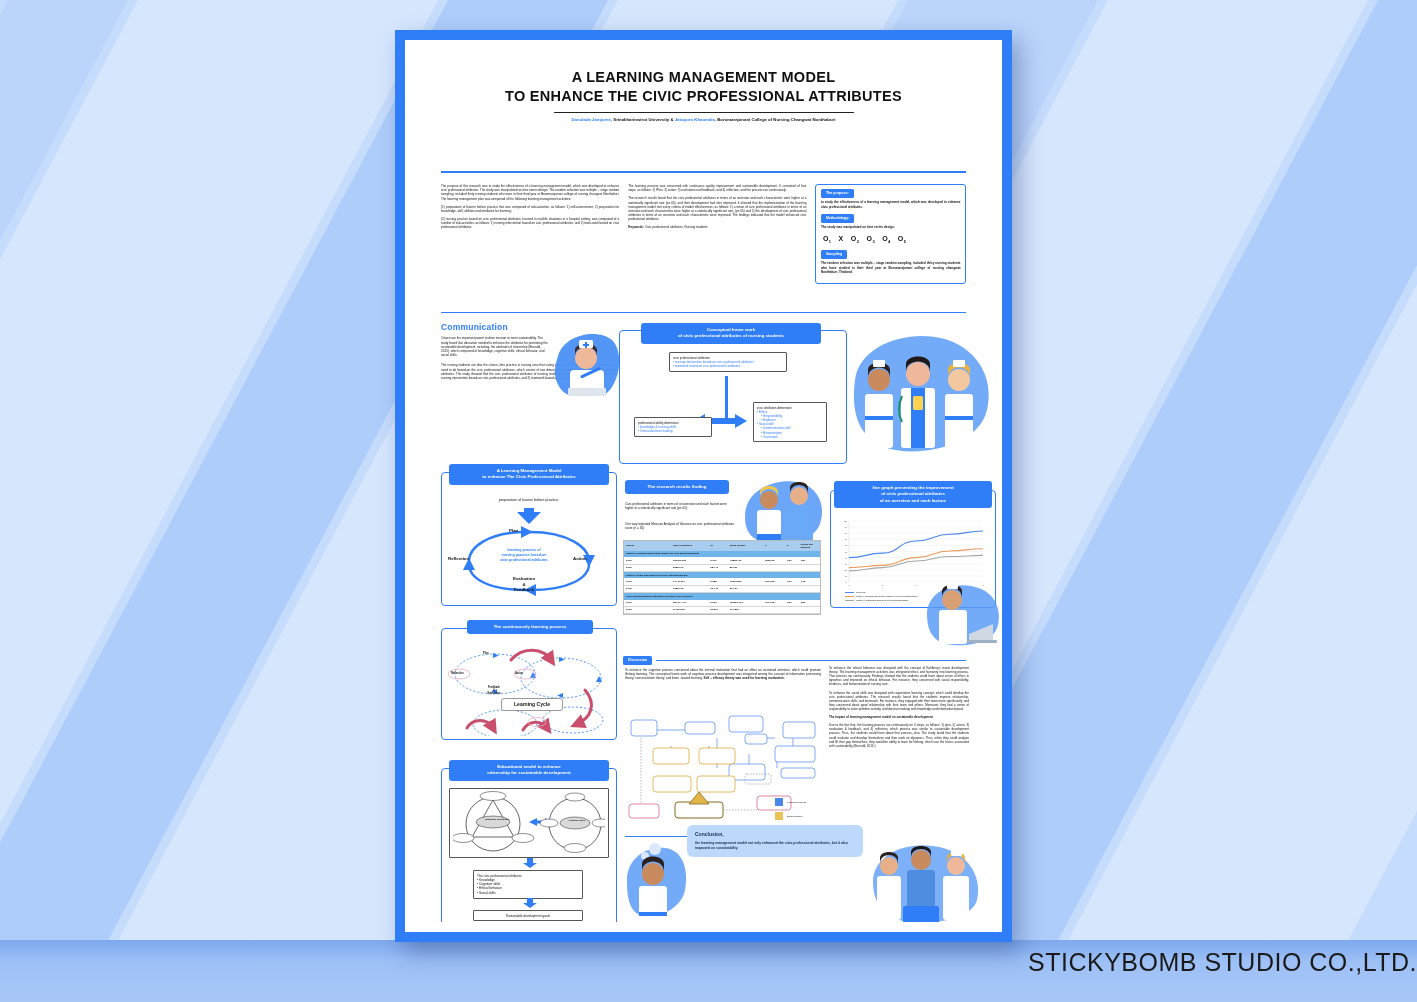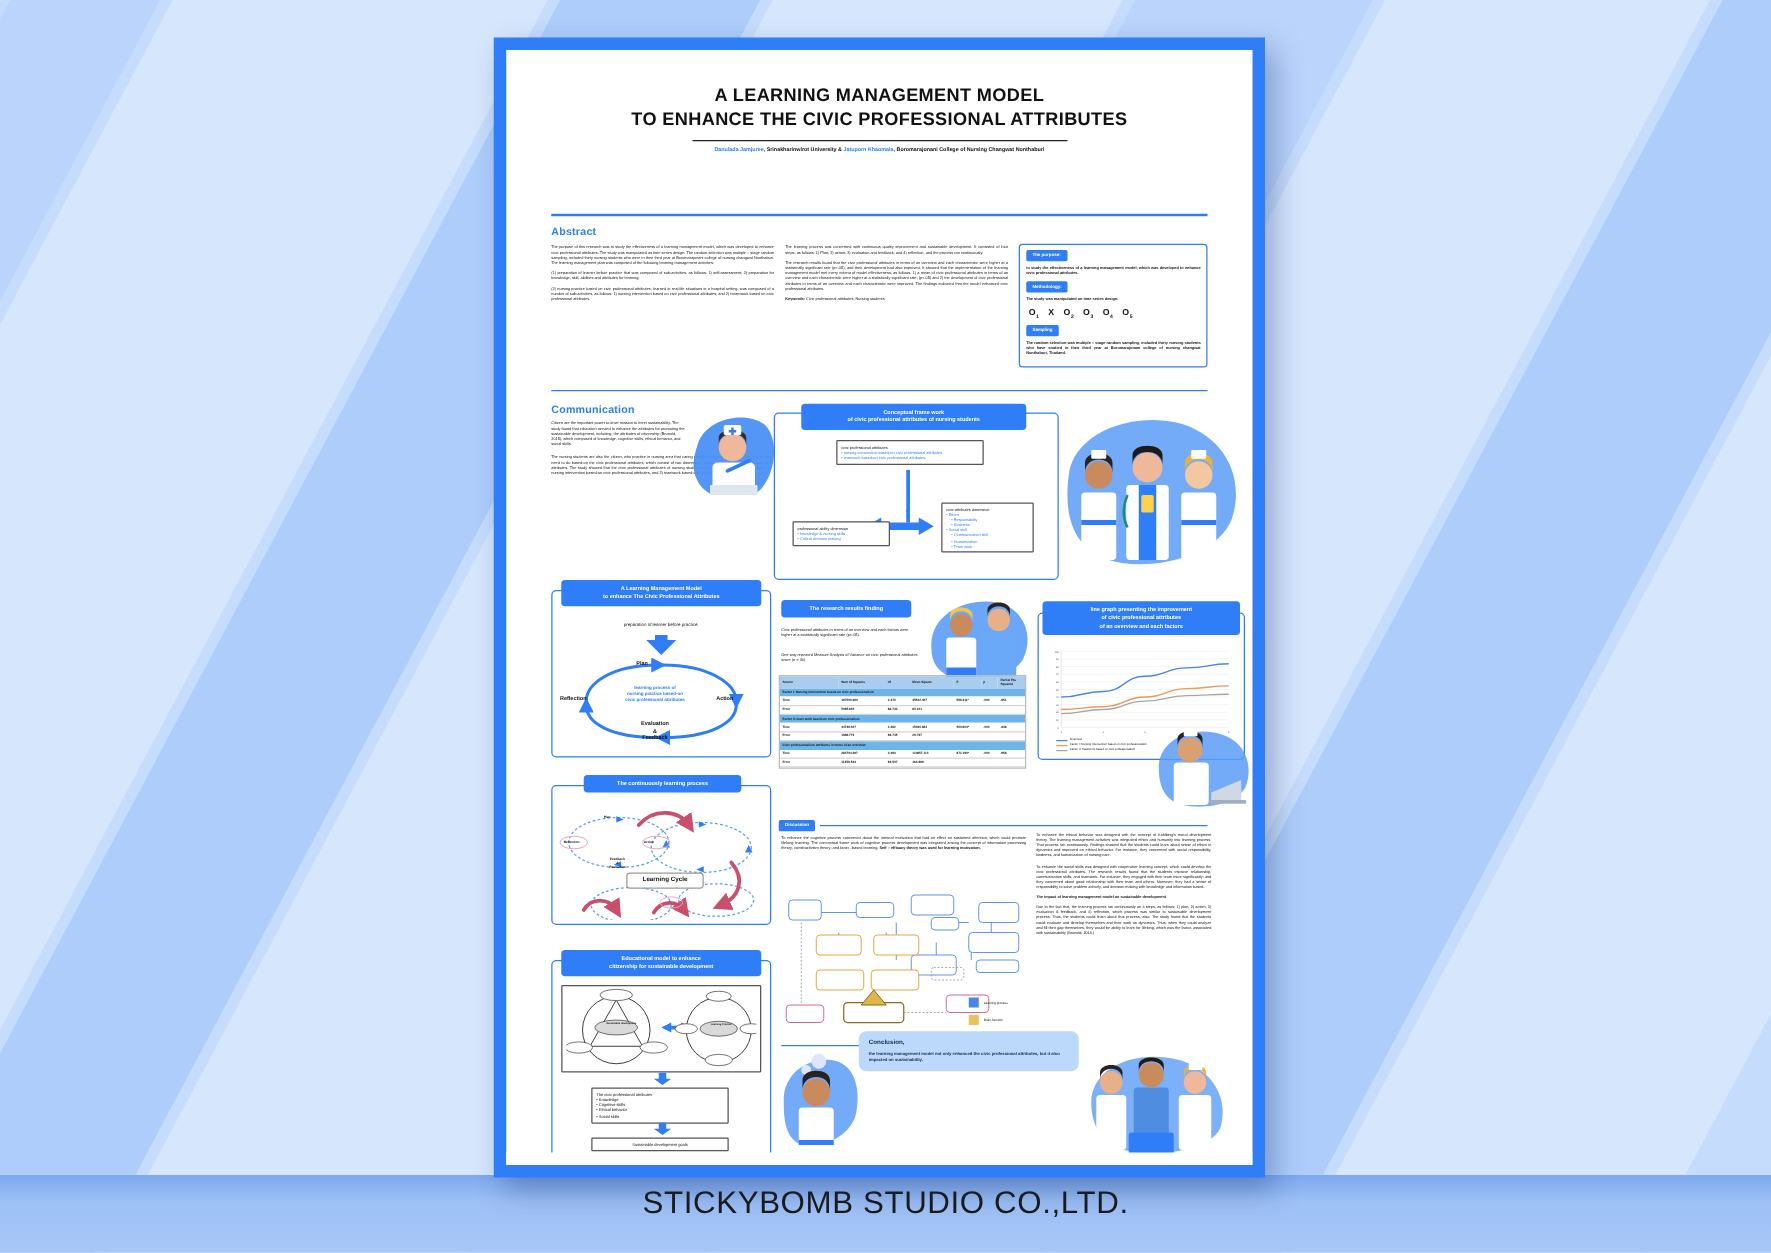--- a/index.html
+++ b/index.html
@@ -19,21 +19,21 @@
   .stripe-pale  { background:#d6e6fd; }
   .stripe-light { background:#bad4fb; }
   .stripe-mid   { background:#aecdfa; }
 
   #bg-bottom {
     position:absolute; left:0; right:0; top:940px; height:62px;
     background: linear-gradient(180deg,#7ea9ee 0%, #9dc0f6 35%, #a8c7f7 100%);
   }
   #studio-caption {
     position:absolute; left:0; right:0; top:948px;
-    text-align:center; font-size:25px; letter-spacing:.5px;
+    text-align:right; font-size:25px; letter-spacing:.5px;
     color:#1a1a1a; font-family:"Liberation Sans", sans-serif;
   }
 
   
   #poster-shadow {
     position:absolute; left:395px; top:30px; width:617px; height:912px;
     background:#2f7ef8;
     box-shadow: 8px 10px 22px rgba(20,50,110,.35);
   }
   #poster {
@@ -147,21 +147,20 @@
       <span>TO ENHANCE THE CIVIC PROFESSIONAL ATTRIBUTES</span>
     </h1>
     <div id="hdr-rule"></div>
     <div id="authors">
       <span class="nm">Danulada Jamjuree</span><span>, Srinakharinwirot University &amp; </span><span class="nm">Jatuporn Khaomala</span><span>, Boromarajonani College of Nursing Changwat Nonthaburi</span>
     </div>
   </div>
   <div id="hdr-bar"></div>
 
   <div id="abstract-wrap">
-    <div class="sec-title">Abstract</div>
     <div id="abs-cols">
       <div id="abs-c1">
         <p class="jt">The purpose of this research was to study the effectiveness of a learning management model, which was developed to enhance civic professional attributes. The study was manipulated as time series design. The random selection was multiple – stage random sampling, included thirty nursing students who were in their third year at Boromarajonani college of nursing changwat Nonthaburi. The learning management plan was composed of the following learning management activities:</p>
         <p class="jt">(1) preparation of learner before practice that was composed of sub-activities, as follows: 1) self-assessment; 2) preparation for knowledge, skill, abilities and attributes for learning;</p>
         <p class="jt">(2) nursing practice based on civic professional attributes, learned in real-life situations in a hospital setting, was composed of a number of sub-activities, as follows: 1) nursing intervention based on civic professional attributes; and 2) team-work based on civic professional attributes.</p>
       </div>
       <div id="abs-c2">
         <p class="jt">The learning process was concerned with continuous quality improvement and sustainable development. It consisted of four steps, as follows: 1) Plan; 2) action; 3) evaluation and feedback; and 4) reflection, and the process ran continuously.</p>
         <p class="jt">The research results found that the civic professional attributes in terms of an overview and each characteristic were higher at a statistically significant rate (p&lt;.05), and their development had also improved. It showed that the implementation of the learning management model met every criteria of model effectiveness, as follows: 1) a mean of civic professional attributes in terms of an overview and each characteristic were higher at a statistically significant rate; (p&lt;.05) and 2) the development of civic professional attributes in terms of an overview and each characteristic were improved. The findings indicated that the model enhanced civic professional attributes.</p>
         <p>

